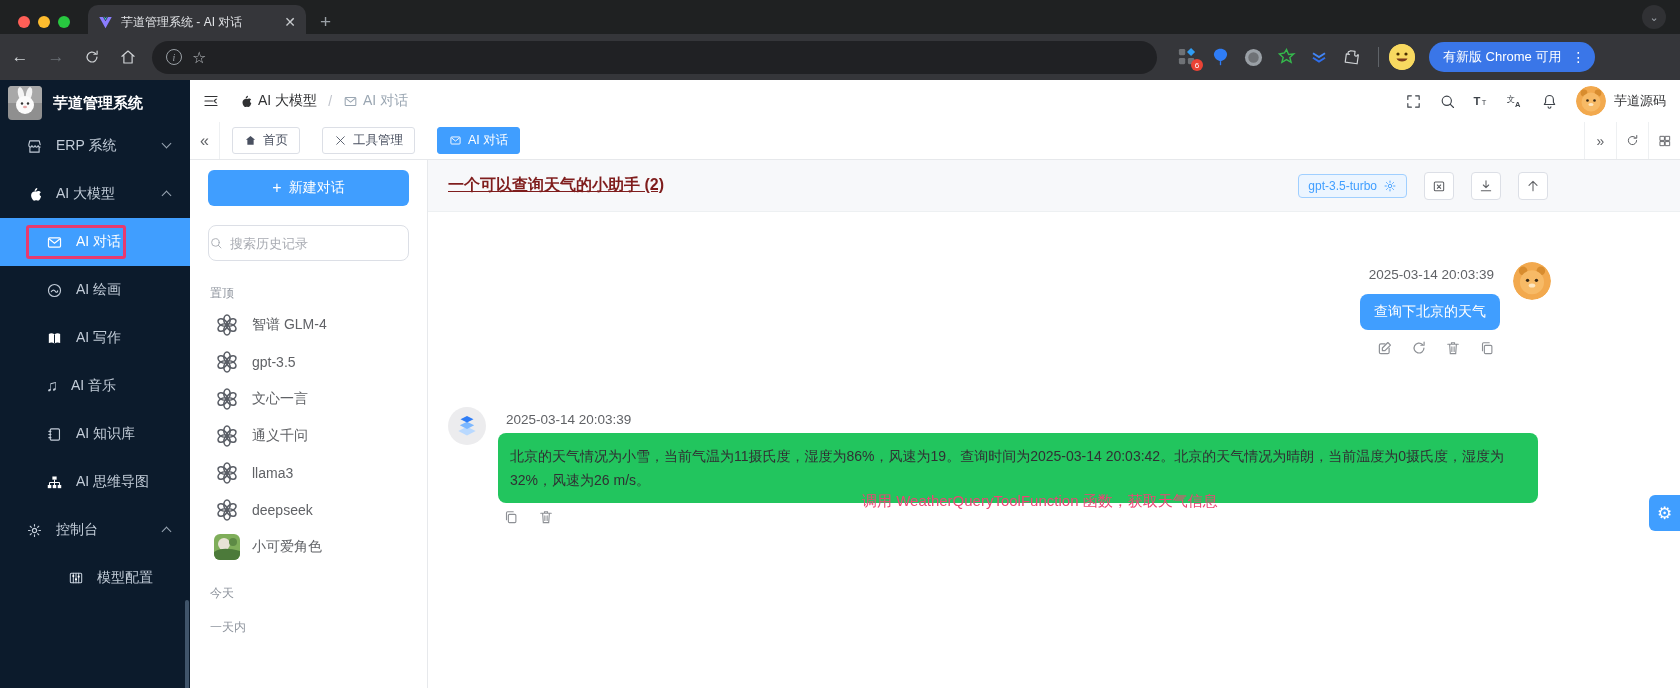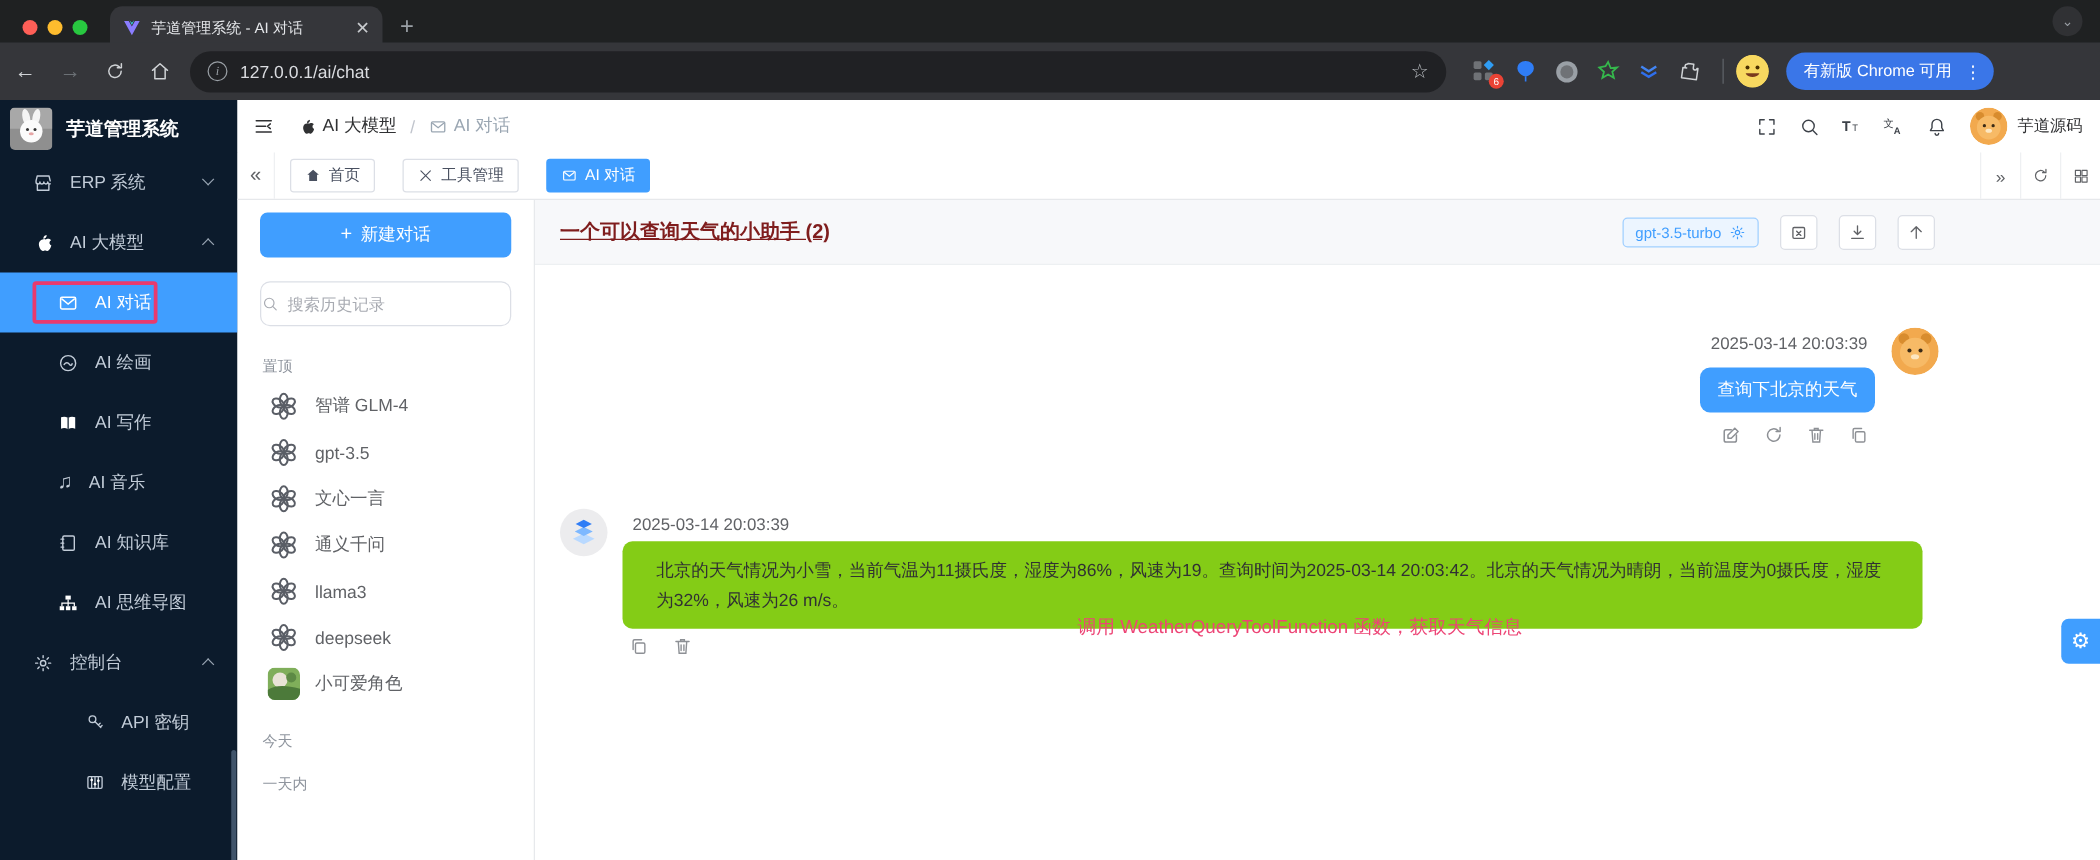--- a/index.html
+++ b/index.html
@@ -91,21 +91,21 @@
   .model-pill { height:24px; background:#ecf5ff; border:1px solid #a0cfff; border-radius:4px; color:#409eff; font-size:12px; display:flex; align-items:center; gap:6px; padding:0 9px; cursor:pointer; }
   .tbtn { width:30px; height:28px; border:1px solid #dcdfe6; border-radius:4px; background:#fff; color:#606266; display:flex; align-items:center; justify-content:center; margin-left:17px; cursor:pointer; }
   .chat { position:relative; height:476px; background:#fff; }
   .msg-time { font-size:13.5px; color:#606266; position:absolute; white-space:nowrap; }
   .u-avatar { position:absolute; top:50px; right:129px; width:38px; height:38px; border-radius:50%; overflow:hidden; }
   .u-time { top:55px; right:186px; }
   .u-bubble { position:absolute; top:82px; right:180px; background:#409eff; color:#fff; font-size:14px; padding:9px 14px; border-radius:8px; white-space:nowrap; }
   .u-actions { position:absolute; top:127px; right:184px; display:flex; gap:16px; color:#8d9095; }
   .a-avatar { position:absolute; top:195px; left:20px; width:38px; height:38px; border-radius:50%; background:#ececee; display:flex; align-items:center; justify-content:center; overflow:hidden; }
   .a-time { top:200px; left:78px; }
-  .a-bubble { position:absolute; top:221px; left:70px; width:1040px; background:#84cc16; color:#303133; font-size:14px; line-height:24px; padding:11px 27px; border-radius:8px; }
+  .a-bubble { position:absolute; top:221px; left:70px; width:1040px; background:#22c55e; color:#303133; font-size:14px; line-height:24px; padding:11px 12px; border-radius:8px; }
   .a-actions { position:absolute; top:296px; left:74px; display:flex; gap:17px; color:#8d9095; }
   .act-ic { width:18px; height:18px; cursor:pointer; }
   .annotation { position:absolute; top:280px; left:434px; width:420px; font-size:15px; font-weight:500; color:#ed4576; white-space:nowrap; }
   .float-gear { position:absolute; right:0; top:495px; width:31px; height:36px; background:#409eff; border-radius:6px 0 0 6px; color:#fff; display:flex; align-items:center; justify-content:center; font-size:17px; cursor:pointer; }
   .clipped-label { margin-top:18px; }
 </style>
 </head>
 <body>
 
 <svg width="0" height="0" style="position:absolute">
@@ -171,21 +171,20 @@
         <use href="#sym-refresh"></use>
       </svg>
   </span>
   <span class="nav-ic">
     <svg width="18" height="18" viewBox="0 0 24 24">
         <path class="ic" d="M4 11l8-7 8 7M6.5 9.8V20h11V9.8"></path>
       </svg>
   </span>
   <div class="urlbar">
     <span class="info-i">i</span>
-    <span class="url-text">127.0.0.1/ai/chat</span>
     <span class="star">☆</span>
   </div>
   <div class="exts">
     <span class="ext">
       <svg width="18" height="18" viewBox="0 0 20 20">
           <rect x="1" y="1" width="7" height="7" rx="1.5" fill="#6f7276"></rect>
           <rect x="1" y="11" width="7" height="7" rx="1.5" fill="#6f7276"></rect>
           <rect x="11" y="11" width="7" height="7" rx="1.5" fill="#6f7276"></rect>
           <polygon points="14.5,0 19,4.5 14.5,9 10,4.5" fill="#2f9df4"></polygon>
         </svg>
@@ -320,27 +319,20 @@
   </div>
 
   <div class="m-item">
     <svg width="17" height="17" viewBox="0 0 24 24">
         <use href="#sym-gearline"></use>
       </svg>
     <span>控制台</span>
     <span class="chev up"></span>
   </div>
 
-  <div class="m-item sub2">
-    <svg width="16" height="16" viewBox="0 0 24 24">
-        <circle class="ic" cx="9" cy="8" r="4"></circle>
-        <path class="ic" d="M11.8 10.8L19 18M16 15l2.2-2.2M18.5 17.5l2-2"></path>
-      </svg>
-    <span>API 密钥</span>
-  </div>
 
   <div class="m-item sub2">
     <svg width="16" height="16" viewBox="0 0 24 24">
         <rect class="ic" x="3.5" y="5" width="17" height="14" rx="1.5"></rect>
         <path class="ic" d="M8 5v14M12 5v14M16 5v14"></path>
         <circle cx="8" cy="9" r="1.6" fill="#fff"></circle>
         <circle cx="12" cy="14" r="1.6" fill="#fff"></circle>
         <circle cx="16" cy="10" r="1.6" fill="#fff"></circle>
       </svg>
     <span>模型配置</span>

